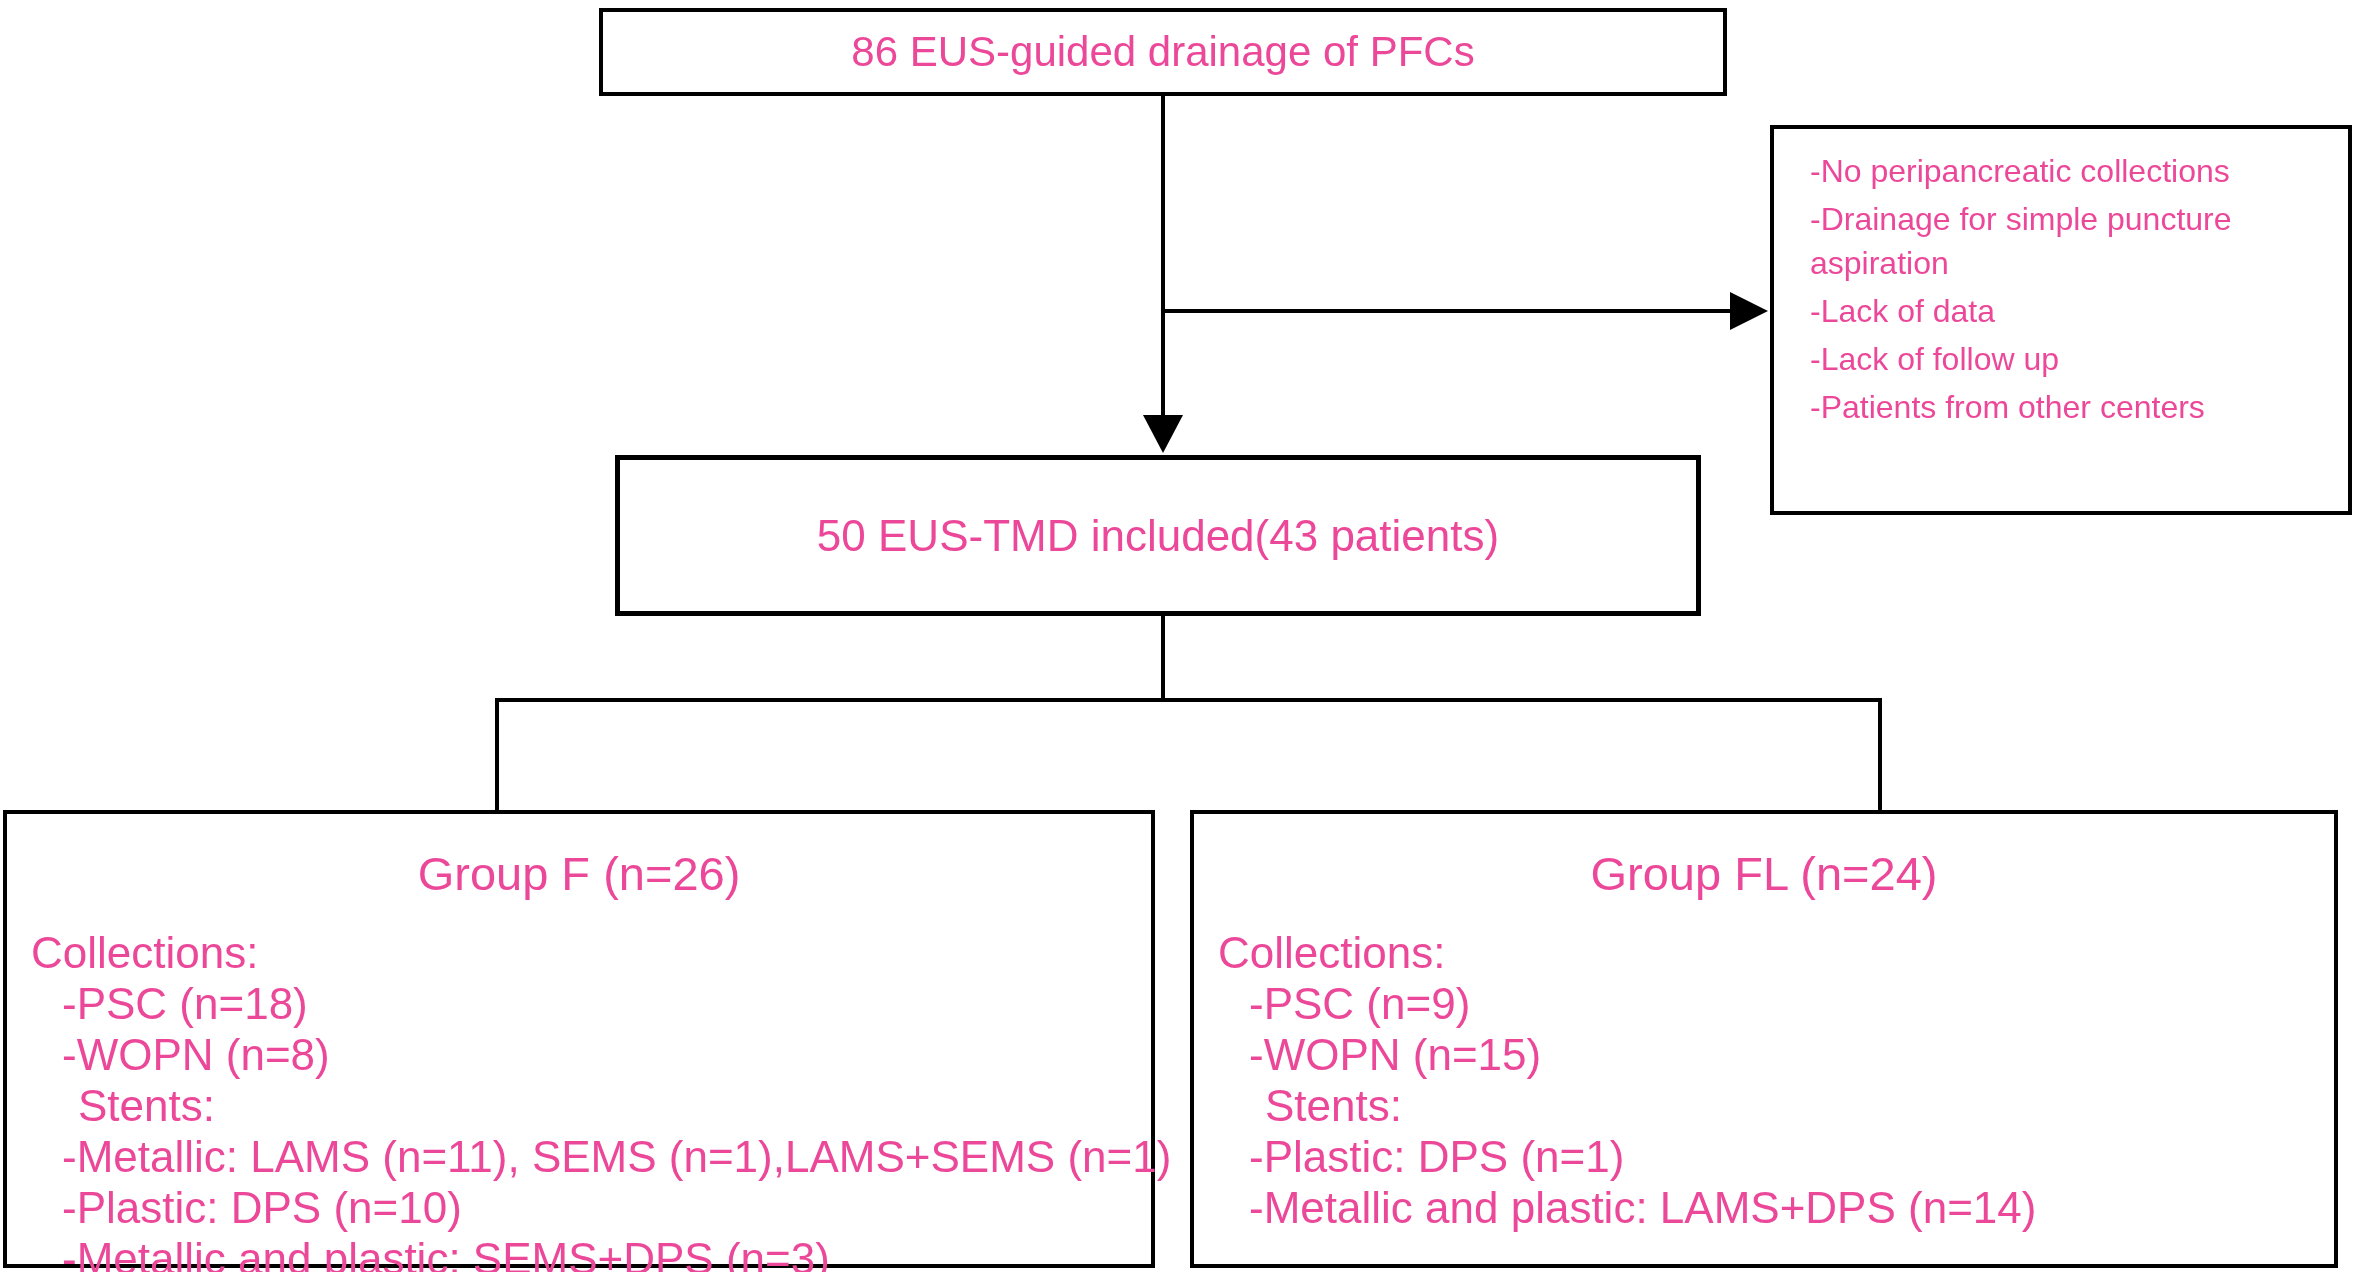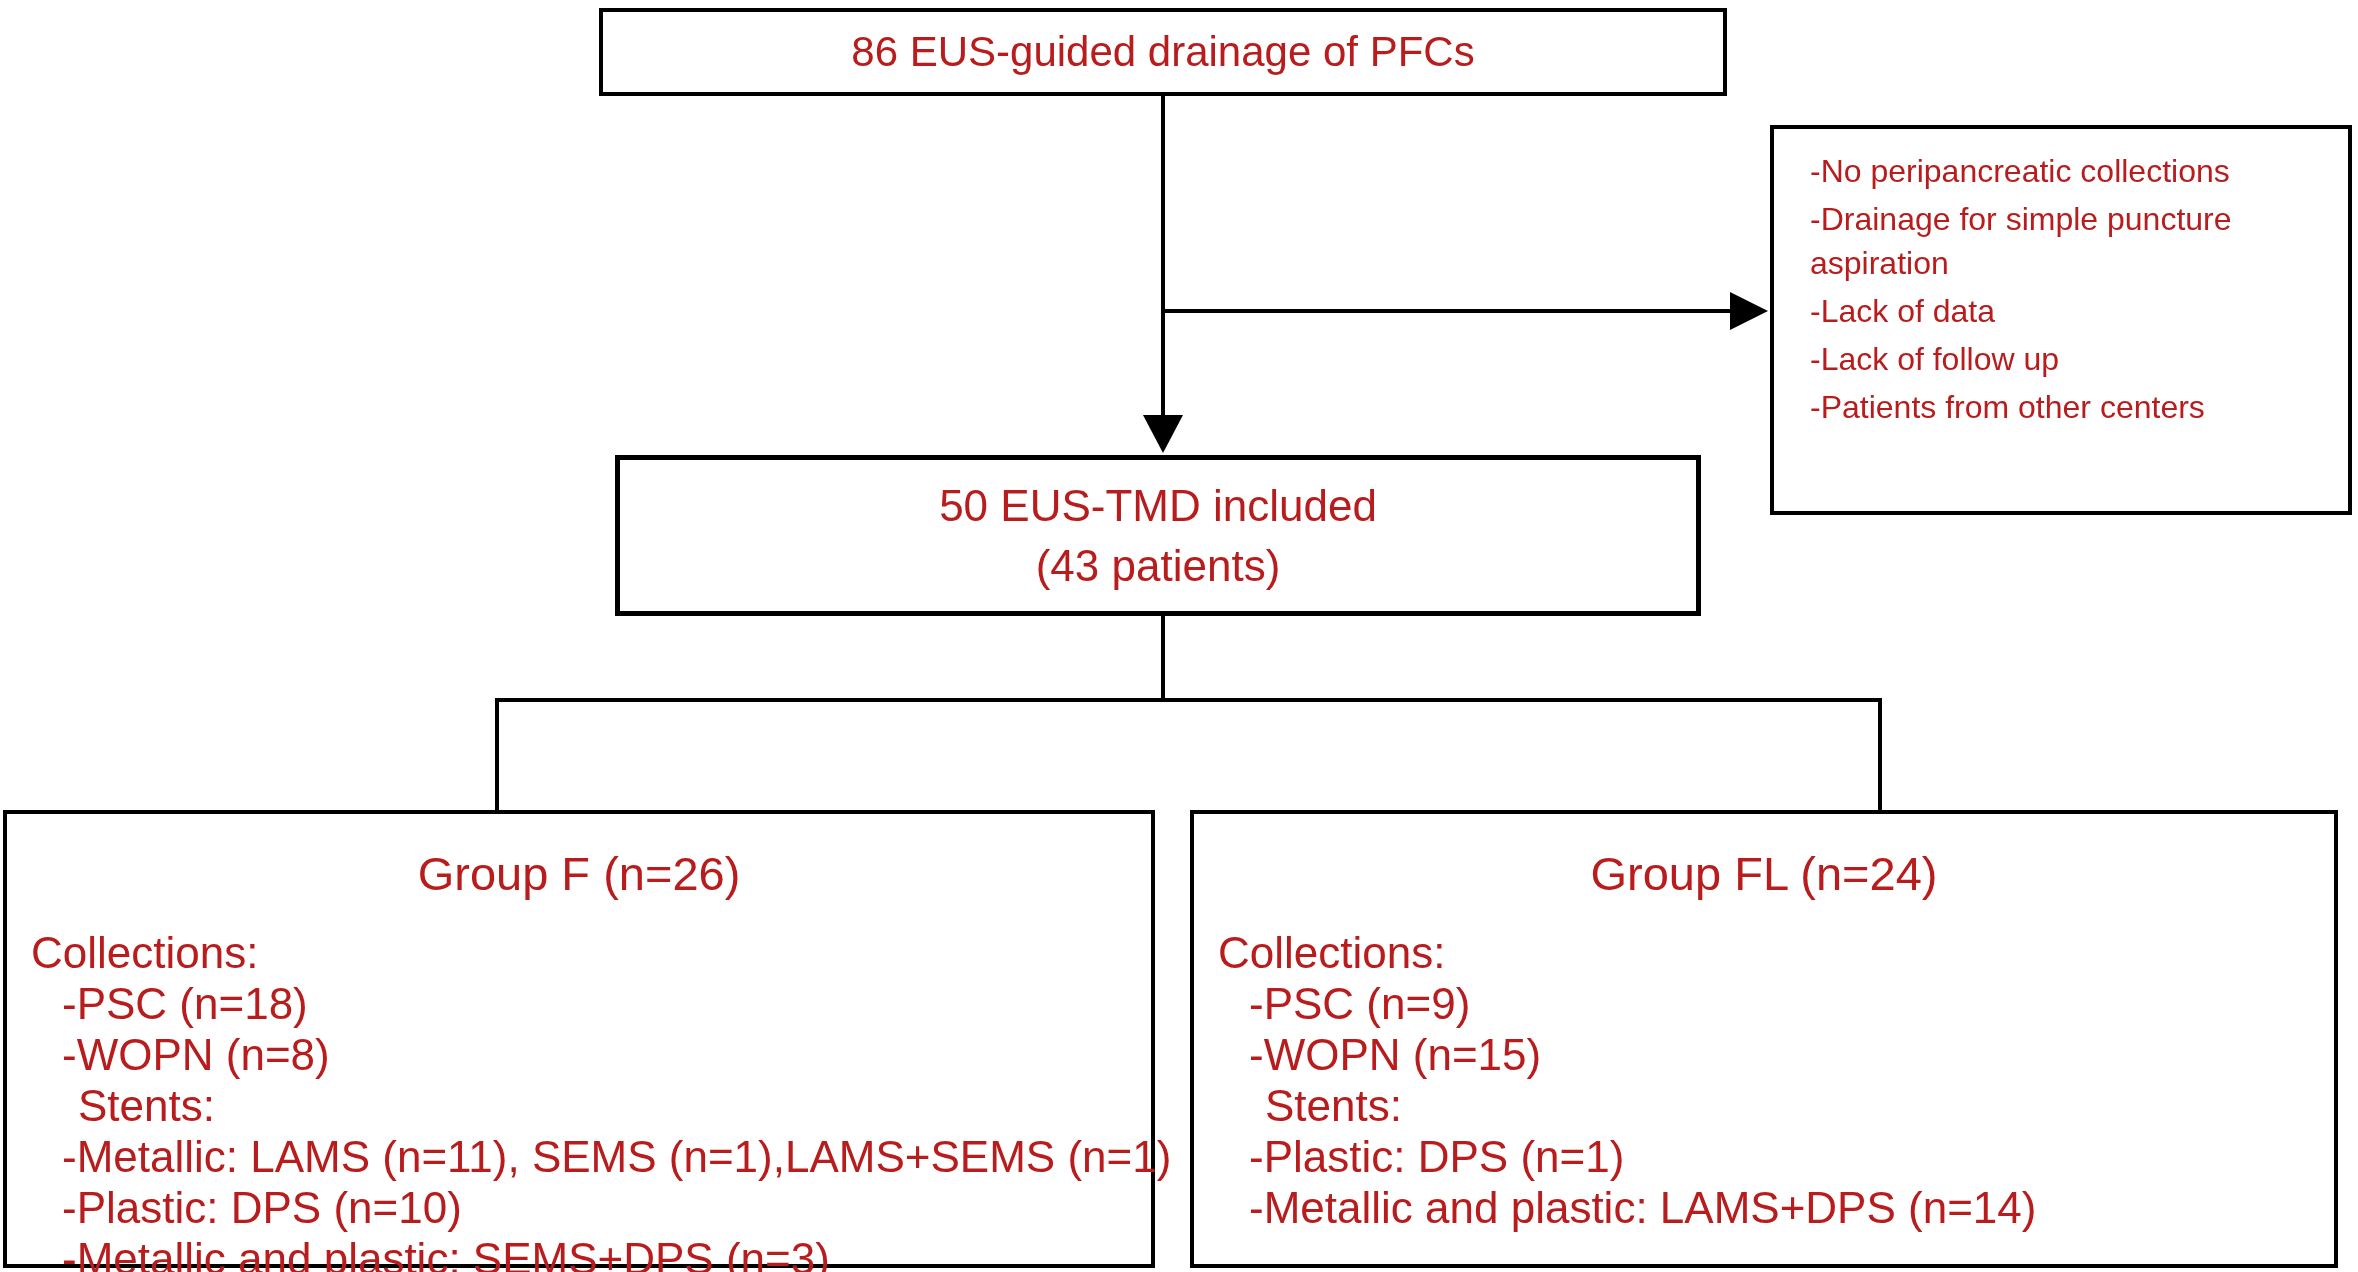--- a/index.html
+++ b/index.html
@@ -6,21 +6,21 @@
     margin: 0;
     padding: 0;
     background: #ffffff;
   }
   #canvas {
     position: relative;
     width: 2358px;
     height: 1272px;
     background: #ffffff;
     font-family: "Liberation Sans", "DejaVu Sans", sans-serif;
-    color: #b91c1c;
+    color: #ec4899;
     overflow: hidden;
   }
   .box {
     position: absolute;
     background: #ffffff;
     border: 4px solid #000000;
     box-sizing: border-box;
   }
   
   .top-box {
@@ -42,21 +42,21 @@
   .excluded-list {
     margin-top: 10px;
     font-size: 32px;
     line-height: 44px;
   }
   .excluded-item { margin-bottom: 4px; }
   
   .included-box {
     left: 615px; top: 455px; width: 1086px; height: 161px;
     border-width: 5px;
-    display: flex; flex-direction: column;
+    display: flex; flex-direction: row;
     align-items: center; justify-content: center;
     font-size: 44px;
     line-height: 60px;
     text-align: center;
   }
   
   .group-box {
     left: 3px; top: 810px; width: 1152px; height: 458px;
     font-size: 44px;
   }

